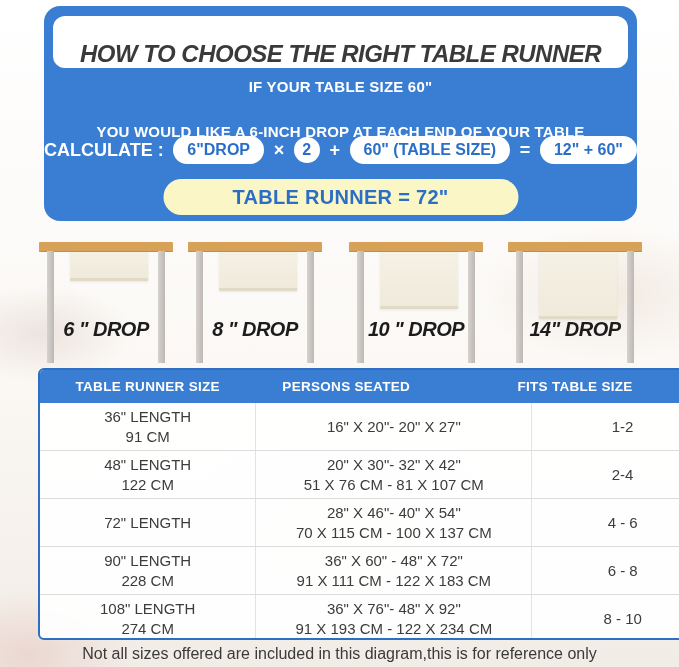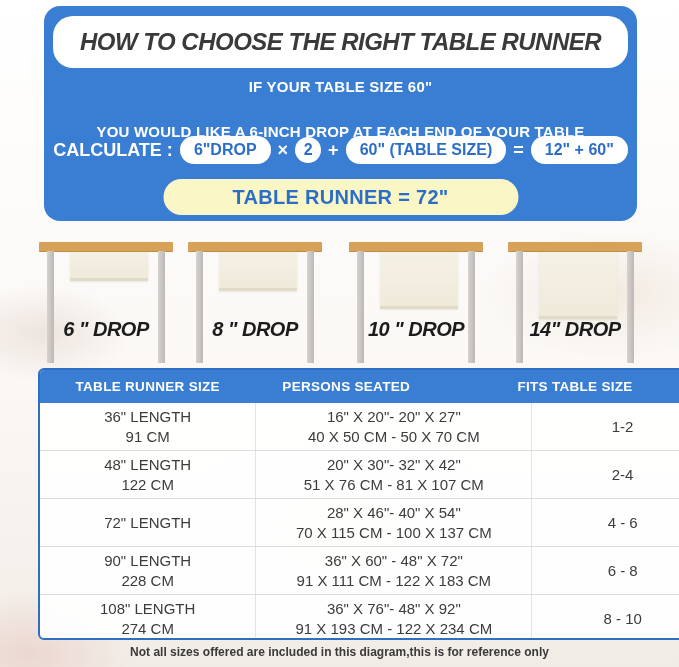--- a/index.html
+++ b/index.html
@@ -13,36 +13,36 @@
       radial-gradient(150px 90px at 4% 98%, rgba(229,197,191,0.55), transparent 70%),
       linear-gradient(180deg,#ffffff 0%,#fbf8f5 55%,#f2ece6 100%);
   }
   
   .blue-card{
     position:absolute;left:44px;top:6px;width:593px;height:215px;
     background:#3a7ed3;border-radius:16px;
   }
   .title-banner{
     position:absolute;left:9px;right:9px;top:10px;height:52px;
-    background:#ffffff;border-radius:20px;
-    display:flex;align-items:center;justify-content:center;
+    background:#ffffff;border-radius:12px;
+    display:flex;align-items:flex-end;justify-content:center;
   }
   .title-banner span{
     font-size:24px;font-weight:900;font-style:italic;color:#3a3a3a;
     letter-spacing:-0.5px;white-space:nowrap;
   }
   .subtitle{
     position:absolute;left:0;width:100%;text-align:center;
     color:#ffffff;font-weight:700;font-size:15px;letter-spacing:0.2px;
   }
   .subtitle.l1{top:72px;}
   .subtitle.l2{top:93px;margin-top:24px;}
   .calc-row{
     position:absolute;top:130px;left:0;right:0;
-    display:flex;justify-content:center;align-items:center;gap:7px;
+    display:flex;justify-content:space-between;align-items:center;gap:7px;
   }
   .calc-label{color:#ffffff;font-weight:800;font-size:18px;white-space:nowrap;}
   .pill{
     background:#ffffff;color:#2b6ec8;font-weight:800;font-size:16px;
     padding:5px 14px;border-radius:17px;white-space:nowrap;
   }
   .pill.circle{
     border-radius:50%;width:26px;height:26px;padding:0;
     display:flex;align-items:center;justify-content:center;
   }
@@ -85,21 +85,21 @@
   .col-a{width:32%;}.col-b{width:41%;}.col-c{width:27%;}
   .trow{display:flex;height:47px;}
   .trow + .trow{border-top:1px solid #dcdcdc;}
   .td{
     display:flex;flex-direction:column;justify-content:center;height:100%;
     text-align:center;font-size:15px;color:#3c3c3c;line-height:1.28;box-sizing:border-box;
   }
   .trow .td + .td{border-left:1px solid #e3e3e3;}
   .footnote{
     position:absolute;top:645px;left:0;width:100%;text-align:center;
-    font-size:12px;color:#3a3a3a;font-weight:700;
+    font-size:16px;color:#3a3a3a;font-weight:400;
   }
 </style>
 </head>
 <body>
 
 <div class="canvas">
 
   <div class="blue-card">
     <div class="title-banner">
       <span>HOW TO CHOOSE THE RIGHT TABLE RUNNER</span>
@@ -161,21 +161,20 @@
       <div class="th col-b">FITS TABLE SIZE</div>
     </div>
 
     <div class="trow">
       <div class="td col-a">
         <span>36" LENGTH</span>
         <span>91 CM</span>
       </div>
       <div class="td col-b">
         <span>16" X 20"- 20" X 27"</span>
-        <span>40 X 50 CM - 50 X 70 CM</span>
       </div>
       <div class="td col-c">
         <span>1-2</span>
       </div>
     </div>
 
     <div class="trow">
       <div class="td col-a">
         <span>48" LENGTH</span>
         <span>122 CM</span>

